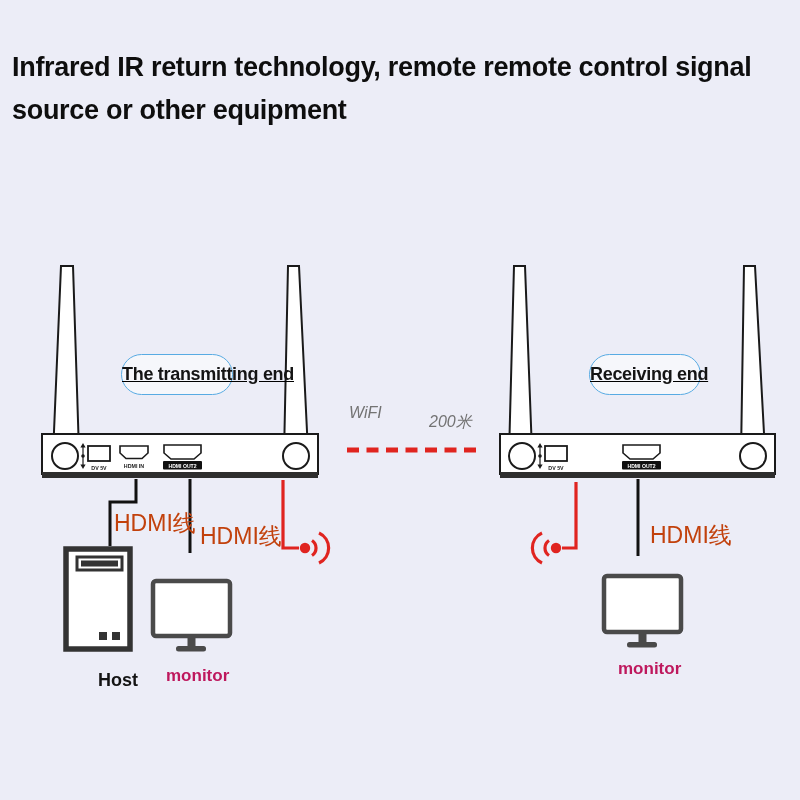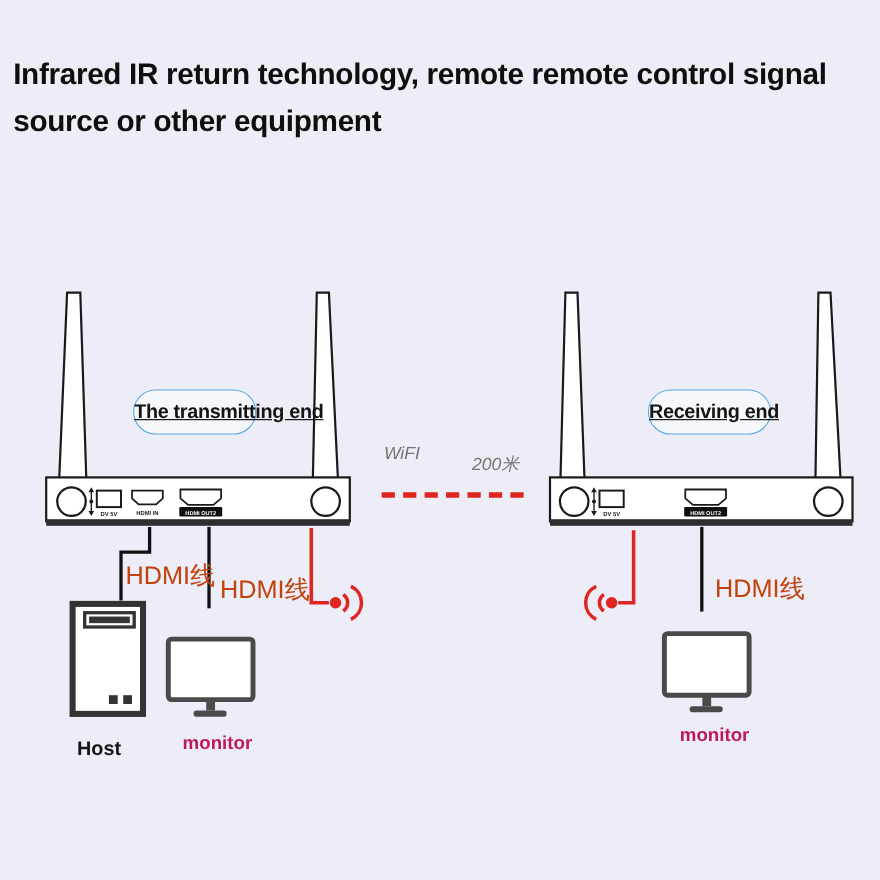--- a/index.html
+++ b/index.html
@@ -18,21 +18,21 @@
     position:absolute;display:flex;align-items:center;justify-content:flex-start;
     border:1.5px solid #58abe3;border-radius:22px;
     background:rgba(255,255,255,0.55);
     text-decoration:underline;
   }
   .bubble span{
     white-space:nowrap;font-weight:700;font-size:18px;color:#141414;letter-spacing:-0.3px;
   }
   .wifi-lbl{font-size:16px;color:#737373;font-style:italic;}
   .cable-lbl{font-size:23px;color:#c2410c;}
-  .dev-lbl{font-weight:700;font-size:18px;color:#141414;}
+  .dev-lbl{font-weight:700;font-size:18px;color:#141414;margin-left:28px;}
   .mon-lbl{font-weight:700;font-size:17px;color:#be185d;}
 </style>
 </head>
 <body>
 
 <div class="stage">
 
   <div class="hdr" style="top:52px">Infrared IR return technology, remote remote control signal</div>
   <div class="hdr" style="top:95px">source or other equipment</div>
 

